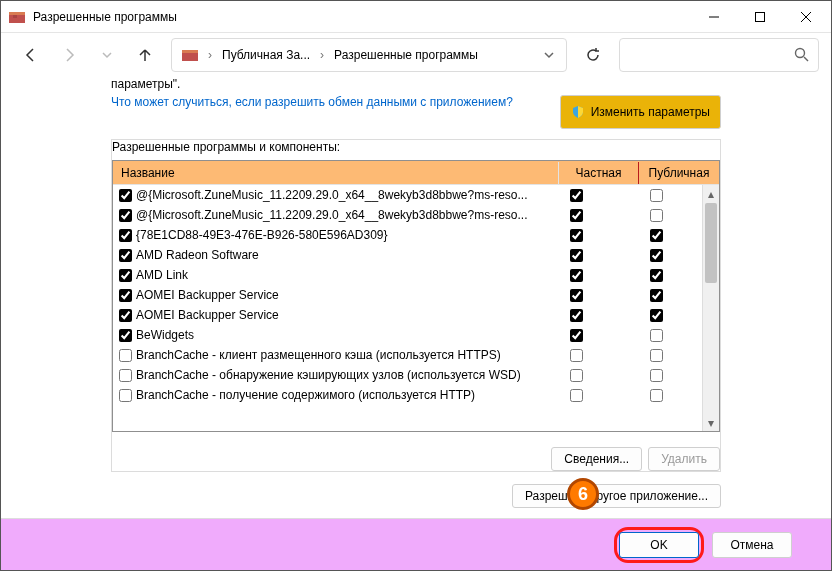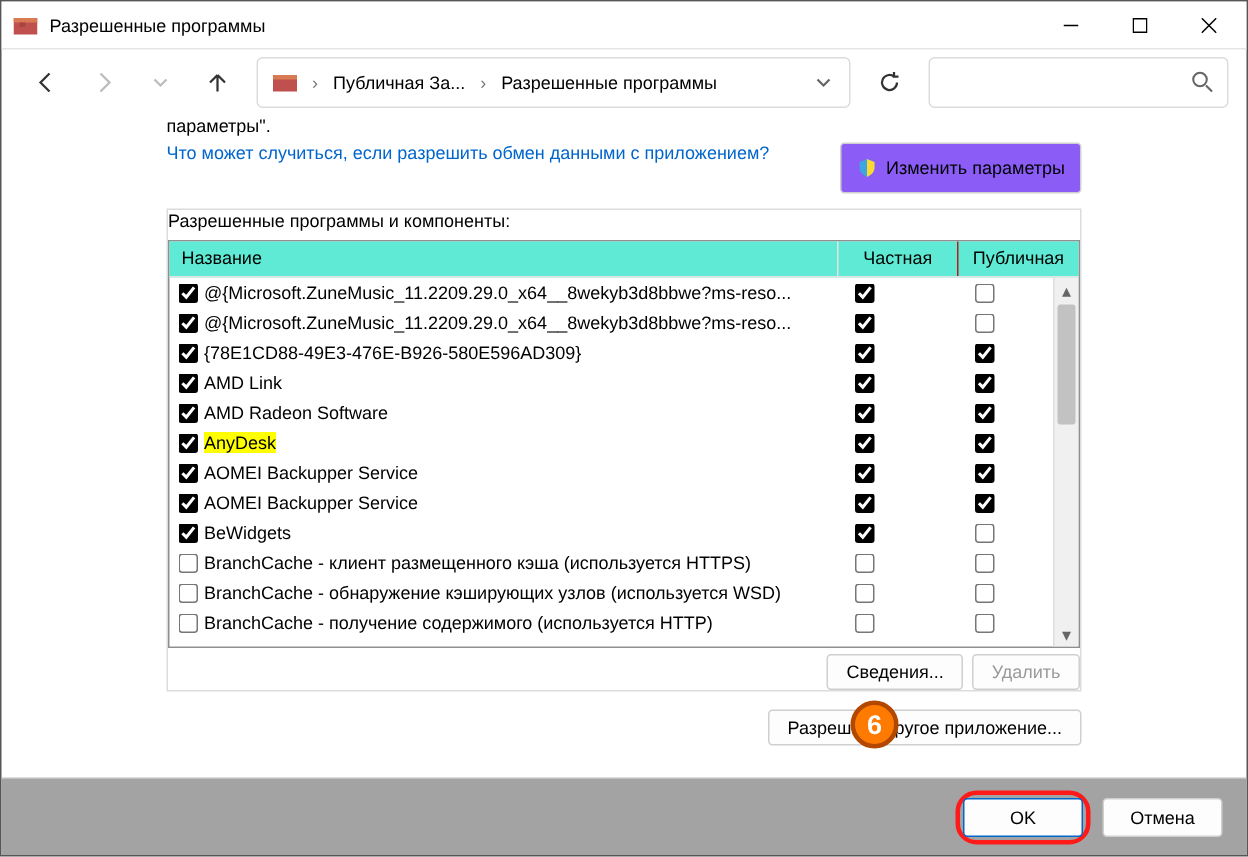--- a/index.html
+++ b/index.html
@@ -17,46 +17,46 @@
 .crumbs .chev{color:#777;margin:0 4px}
 .crumbs .seg{padding:4px 6px;border-radius:4px}
 .crumbs .dropbtn{margin-left:auto;padding:4px 8px;color:#666}
 .refreshbtn{width:36px;height:36px;display:flex;align-items:center;justify-content:center;color:#555}
 .searchbox{width:200px;height:34px;border:1px solid #dcdcdc;border-radius:4px;margin-left:6px;position:relative}
 .searchbox .sicon{position:absolute;right:8px;top:8px;color:#666}
 .content{padding:0 110px 0 110px}
 .paramline{color:#000;margin-bottom:2px}
 .linkline{display:flex;margin-top:4px}
 .link{color:#0066cc}
-.chgbtn{margin-left:auto;height:26px;padding:16px 10px;border:1px solid #cfcfcf;border-radius:3px;background:#8b5cf6;display:flex;align-items:center;gap:6px}
+.chgbtn{margin-left:auto;height:26px;padding:16px 10px;border:1px solid #cfcfcf;border-radius:3px;background:#eab308;display:flex;align-items:center;gap:6px}
 .shield{width:14px;height:14px;display:inline-block}
 .panel{margin-top:10px;border:1px solid #dcdcdc;}
 .panel-label{margin-bottom:6px}
 .listwrap{border:1px solid #8f8f8f;height:272px;display:flex;flex-direction:column;background:#fff}
-.listhdr{display:flex;background:#5eead4;border-bottom:1px solid #e3e3e3;height:24px;}
+.listhdr{display:flex;background:#fdba74;border-bottom:1px solid #e3e3e3;height:24px;align-items:center}
 .listhdr .h1{flex:1;padding:4px 8px;border-right:1px solid #e3e3e3}
 .listhdr .h2{width:80px;text-align:center;border-right:1px solid #b91c1c;padding:4px 0}
 .listhdr .h3{width:80px;text-align:center;padding:4px 0}
 .listbody{flex:1;overflow:hidden;position:relative}
 .rows{position:absolute;inset:0 17px 0 0}
 .row{display:flex;align-items:center;height:20px;padding:0 6px}
 .row .cbk{width:13px;height:13px;margin-right:4px}
 .row .name{flex:1;white-space:nowrap;overflow:hidden;text-overflow:ellipsis}
 .row .c2,.row .c3{width:80px;display:flex;justify-content:center}
 .row.hl .name span{background:#ffff00}
 .scrollbar{position:absolute;right:0;top:0;bottom:0;width:17px;border-left:1px solid #ddd;background:#f0f0f0}
 .scrollbar .thumb{position:absolute;left:2px;right:2px;top:18px;height:80px;background:#c2c2c2;border-radius:2px}
 .scrollbar .arr{position:absolute;left:0;right:0;height:17px;display:flex;align-items:center;justify-content:center;color:#666}
 .scrollbar .up{top:0}.scrollbar .down{bottom:0}
-.panelbtns{display:flex;justify-content:flex-end;gap:6px;margin-top:4px}
+.panelbtns{display:flex;justify-content:flex-end;gap:6px;margin-top:15px}
 .btn{height:24px;padding:0 12px;border:1px solid #cfcfcf;border-radius:3px;background:#fdfdfd;display:flex;align-items:center}
 .btn.dis{color:#9a9a9a}
 .allowrow{display:flex;justify-content:flex-end;margin-top:12px;position:relative}
 .stepbadge{position:absolute;right:122px;top:-6px;width:32px;height:32px;border-radius:50%;background:#ff7a00;border:3px solid #b24700;display:flex;align-items:center;justify-content:center;color:#fff;font-size:18px;font-weight:bold;z-index:5}
-.footer{position:absolute;left:0;right:0;bottom:0;height:52px;background:#a3a3a3;border-top:1px solid #ddd;display:flex;align-items:center;justify-content:flex-end;padding:0 16px;gap:8px}
+.footer{position:absolute;left:0;right:0;bottom:0;height:52px;background:#f0abfc;border-top:1px solid #ddd;display:flex;align-items:center;justify-content:flex-end;padding:0 39px;gap:8px}
 .footer .btn{height:26px;min-width:80px;justify-content:center}
 .okring{border:3px solid #ff1a1a;border-radius:14px;padding:2px}
 .okring .btn{border:1px solid #0066cc;background:#fdfdfd}
 input[type=checkbox]{accent-color:#000}
 svg{display:block}
 </style>
 </head>
 <body>
 
 <div class="titlebar">
@@ -192,41 +192,31 @@
               <div class="name"><span>{78E1CD88-49E3-476E-B926-580E596AD309}</span></div>
               <div class="c2">
                 <input type="checkbox" checked="" style="">
               </div>
               <div class="c3">
                 <input type="checkbox" checked="" style="">
               </div>
             </div>
             <div class="row">
               <input type="checkbox" class="cbk" checked="" style="">
+              <div class="name"><span>AMD Radeon Software</span></div>
+              <div class="c2">
+                <input type="checkbox" checked="" style="">
+              </div>
+              <div class="c3">
+                <input type="checkbox" checked="" style="">
+              </div>
+            </div>
+            <div class="row">
+              <input type="checkbox" class="cbk" checked="" style="">
               <div class="name"><span>AMD Link</span></div>
-              <div class="c2">
-                <input type="checkbox" checked="" style="">
-              </div>
-              <div class="c3">
-                <input type="checkbox" checked="" style="">
-              </div>
-            </div>
-            <div class="row">
-              <input type="checkbox" class="cbk" checked="" style="">
-              <div class="name"><span>AMD Radeon Software</span></div>
-              <div class="c2">
-                <input type="checkbox" checked="" style="">
-              </div>
-              <div class="c3">
-                <input type="checkbox" checked="" style="">
-              </div>
-            </div>
-            <div class="row hl">
-              <input type="checkbox" class="cbk" checked="" style="">
-              <div class="name"><span>AnyDesk</span></div>
               <div class="c2">
                 <input type="checkbox" checked="" style="">
               </div>
               <div class="c3">
                 <input type="checkbox" checked="" style="">
               </div>
             </div>
             <div class="row">
               <input type="checkbox" class="cbk" checked="" style="">
               <div class="name"><span>AOMEI Backupper Service</span></div>

